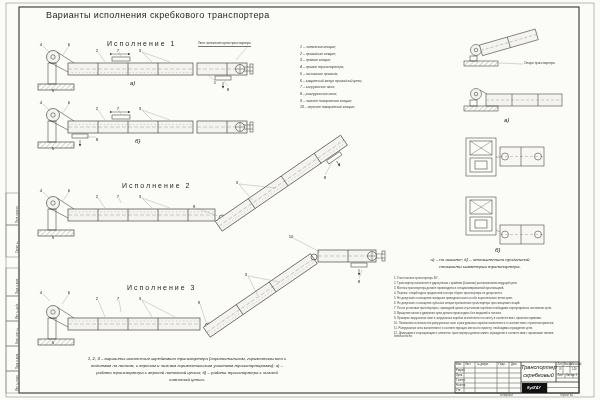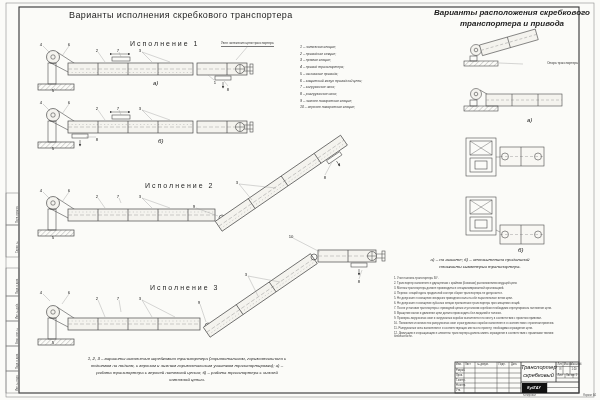--- a/index.html
+++ b/index.html
@@ -1,20 +1,20 @@
 <!DOCTYPE html>
 <html><head>
 <meta charset="utf-8">
 <style>
   html,body{margin:0;padding:0;}
   body{width:600px;height:400px;position:relative;background:#fbfbf8;overflow:hidden;
        font-family:"Liberation Sans",sans-serif;color:#222;}
   #sheet{position:absolute;inset:0;}
   svg{position:absolute;left:0;top:0;}
-  .t{position:absolute;white-space:nowrap;color:#1d1d1d;margin-left:23px;}
+  .t{position:absolute;white-space:nowrap;color:#1d1d1d;}
   .title-left{font-size:9px;letter-spacing:.4px;}
   .title-right{font-size:8px;font-style:italic;font-weight:bold;text-align:center;white-space:normal;line-height:11px;}
   .exec{font-size:7px;letter-spacing:2px;}
   .sub{font-size:6px;font-style:italic;}
   .small-label{font-size:3.2px;color:#333;}
   .node-label{border-bottom:.5px solid #777;padding-bottom:1px;}
   .legend{position:absolute;left:300px;top:44px;width:110px;}
   .legend-item{font-size:3.5px;font-style:italic;color:#333;line-height:6.7px;white-space:nowrap;}
   .rcap{position:absolute;left:396px;top:256px;width:168px;text-align:center;}
   .rcap-line{font-size:4.4px;font-style:italic;line-height:7px;color:#222;}
@@ -291,21 +291,20 @@
       <line x1="565" y1="374" x2="565" y2="378"></line>
         <line x1="573" y1="374" x2="573" y2="378"></line>
       <line x1="556" y1="378" x2="579" y2="378"></line>
       <line x1="521" y1="382" x2="579" y2="382" stroke-width=".9"></line>
       <line x1="547" y1="382" x2="547" y2="393"></line>
       <line x1="547" y1="387.5" x2="579" y2="387.5"></line>
     </g>
   </svg>
 
   <div class="t title-left" style="left:46px;top:10px;">Варианты исполнения скребкового транспортера</div>
-  <div class="t title-right" style="left:408px;top:7px;width:162px;">Варианты расположения скребкового транспортера и привода</div>
 
   <div class="legend">
       <div class="legend-item">1 – натяжная секция;</div>
       <div class="legend-item">2 – приводная секция;</div>
       <div class="legend-item">3 – прямая секция;</div>
       <div class="legend-item">4 – привод транспортера;</div>
       <div class="legend-item">5 – основание привода;</div>
       <div class="legend-item">6 – защитный кожух приводной цепи;</div>
       <div class="legend-item">7 – загрузочное окно;</div>
       <div class="legend-item">8 – разгрузочное окно;</div>

